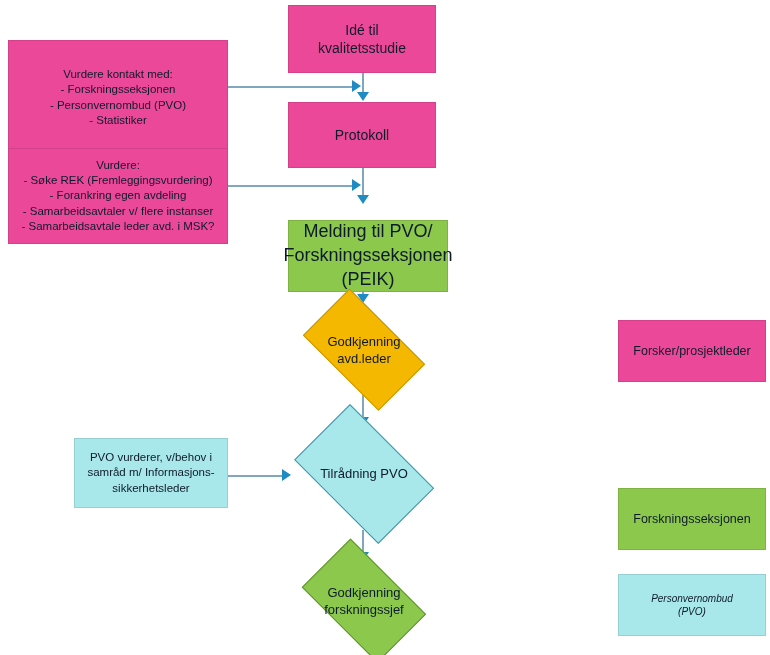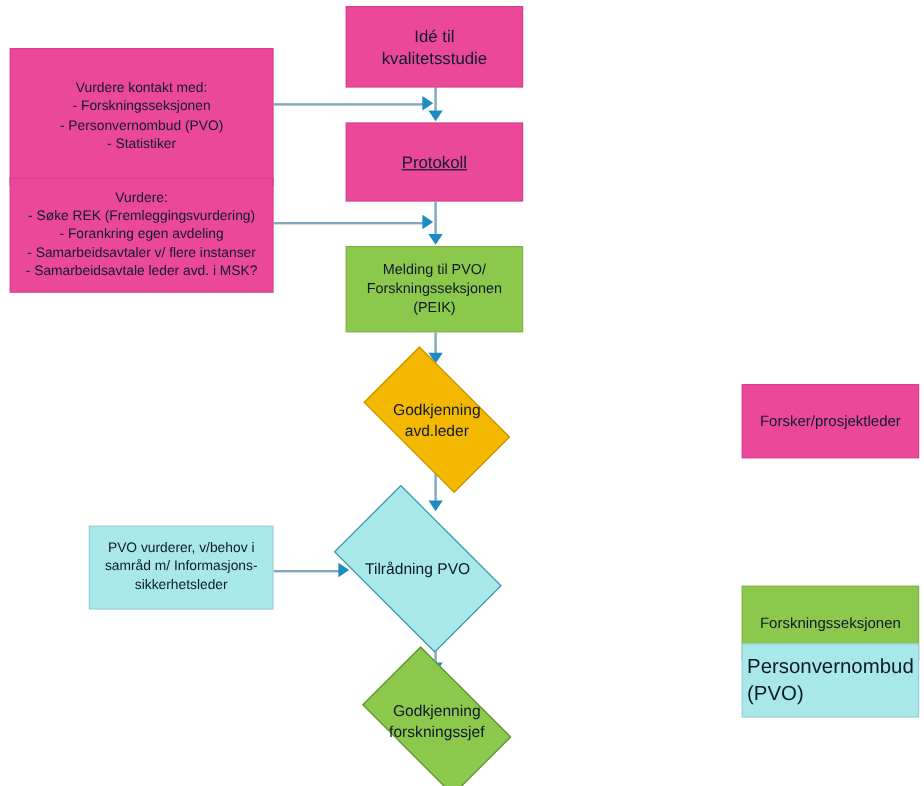--- a/index.html
+++ b/index.html
@@ -87,21 +87,21 @@
     border-bottom: 6px solid transparent;
     border-left: 9px solid #1E8BC3;
   }
 
   .legend-box {
     position: absolute;
     box-sizing: border-box;
     display: flex;
     align-items: center;
     justify-content: center;
-    text-align: left;
+    text-align: center;
     color: #0d1a2b;
     line-height: 1.3;
     white-space: pre-line;
     border: 1px solid rgba(0,0,0,0.10);
   }
 </style>
 </head>
 <body>
 
 <div id="canvas">
@@ -141,44 +141,44 @@
 - Samarbeidsavtaler v/ flere instanser
 - Samarbeidsavtale leder avd. i MSK?</div>
 
   <div class="node rect cyan" style="left:74px; top:438px; width:154px; height:70px; font-size:11.5px;">PVO vurderer, v/behov i
 samråd m/ Informasjons-
 sikkerhetsleder</div>
 
   <div class="node rect blue" style="left:288px; top:5px; width:148px; height:68px; font-size:14px;">Idé til
 kvalitetsstudie</div>
 
-  <div class="node rect blue" style="left:288px; top:102px; width:148px; height:66px; font-size:14px;text-decoration:underline;">Protokoll</div>
+  <div class="node rect blue" style="left:288px; top:102px; width:148px; height:66px; font-size:14px;">Protokoll</div>
 
-  <div class="node rect green" style="left:288px; top:205px; width:148px; height:72px; font-size:12px;">Melding til PVO/
+  <div class="node rect green" style="left:288px; top:220px; width:160px; height:72px; font-size:18px;">Melding til PVO/
 Forskningsseksjonen
 (PEIK)</div>
 
   <div class="diamond d-orange" style="left:288px; top:303px; width:152px; height:94px;">
     <div class="shape"></div>
     <div class="label" style="font-size:13px;">Godkjenning
 avd.leder</div>
   </div>
 
-  <div class="diamond d-cyan" style="left:264px; top:418px; width:168px; height:112px;">
+  <div class="diamond d-cyan" style="left:280px; top:418px; width:168px; height:112px;">
     <div class="shape"></div>
     <div class="label" style="font-size:13px;">Tilrådning PVO</div>
   </div>
 
   <div class="diamond d-green" style="left:288px; top:552px; width:152px; height:98px;">
     <div class="shape"></div>
     <div class="label" style="font-size:13px;">Godkjenning
 forskningssjef</div>
   </div>
 
   <div class="legend-box blue" style="left:618px; top:320px; width:148px; height:62px; font-size:12.5px;">Forsker/prosjektleder</div>
 
 
   <div class="legend-box green" style="left:618px; top:488px; width:148px; height:62px; font-size:12.5px;">Forskningsseksjonen</div>
 
-  <div class="legend-box cyan" style="left:618px; top:536px; width:148px; height:62px; font-size:17px;">Personvernombud
+  <div class="legend-box cyan" style="left:618px; top:574px; width:148px; height:62px; font-size:10px;font-style:italic;">Personvernombud
 (PVO)</div>
 
 </div>
 
 </body></html>

